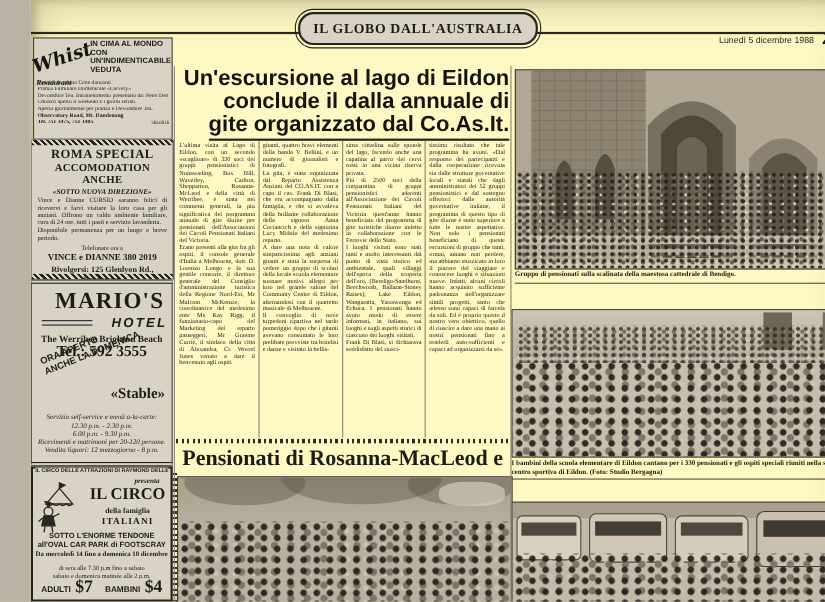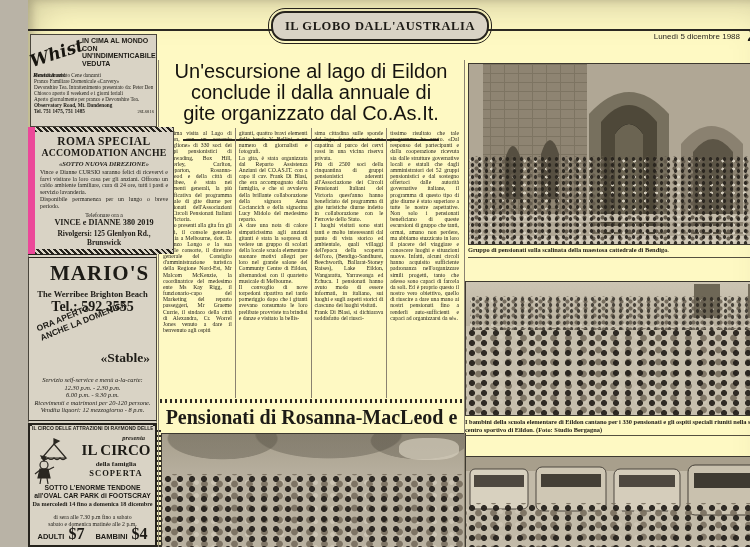--- a/index.html
+++ b/index.html
@@ -20,23 +20,23 @@
   }
   .masthead span{font-weight:bold;font-size:12.5px;letter-spacing:.6px;font-family:"Liberation Serif",serif;}
   .dateline{left:612px;top:32px;width:100px;font-size:8px;font-family:"Liberation Sans",sans-serif;color:#2a2620;text-align:right;}
   .pagenum{left:720px;top:27px;font-size:16px;font-weight:bold;font-style:italic;font-family:"Liberation Sans",sans-serif;}
   .kicker{
     left:268px;top:43px;width:480px;
     font-family:"Liberation Sans",sans-serif;font-weight:bold;font-size:12.5px;letter-spacing:.4px;
     border-bottom:1px solid #3a362e;padding-bottom:2px;white-space:nowrap;overflow:hidden;
   }
   
-  .headline{left:131px;top:61px;width:304px;text-align:center;
-    font-family:"Liberation Sans",sans-serif;font-weight:normal;font-size:20px;line-height:21px;color:#15130f;}
-  .headline .u{display:inline-block;border-bottom:2px solid #2a2721;padding-bottom:15px;}
+  .headline{left:131px;top:61px;width:304px;text-align:right;
+    font-family:"Liberation Sans",sans-serif;font-weight:bold;font-size:20px;line-height:21px;color:#15130f;}
+  .headline .u{display:inline-block;border-bottom:2px solid #2a2721;padding-bottom:2px;}
   
   .cols{left:132px;top:128px;width:302px;height:270px;display:flex;overflow:hidden;}
   .col{
     flex:1 1 0;padding:2px 3px 0 3px;overflow:hidden;
     font-size:5.7px;line-height:6.15px;text-align:justify;white-space:pre-line;
     font-family:"Liberation Serif",serif;color:#24211b;
   }
   .col + .col{border-left:1px solid #8a8270;}
   .ornament{left:132px;top:399px;width:303px;height:4px;
     background:repeating-linear-gradient(90deg,#2e2b24 0 2px,transparent 2px 5px);}
@@ -67,21 +67,21 @@
   .ad{background:#d9d3c5;}
   .ad1{left:2px;top:34px;width:127px;height:93px;border:1px solid #4a463c;padding:2px 3px;box-sizing:border-box;}
   .ad1 .logo{position:absolute;left:-2px;top:8px;transform:rotate(-18deg);
     font-family:"DejaVu Serif",serif;font-style:italic;font-weight:bold;font-size:17px;color:#17150f;}
   .ad1 .logosub{position:absolute;left:2px;top:36px;font-style:italic;font-weight:bold;font-size:7px;}
   .ad1 .head{margin-left:48px;width:74px;font-family:"Liberation Sans",sans-serif;font-weight:bold;font-size:7px;line-height:7.6px;}
   .ad1 .small{margin-top:2px;font-size:5.2px;line-height:5.9px;text-align:left;}
   .ad1 .small div{white-space:nowrap;overflow:hidden;}
   .ad1 .code{position:absolute;right:2px;bottom:12px;font-size:4.6px;}
   .hatch{height:5px;background:repeating-linear-gradient(45deg,#26231d 0 2px,transparent 2px 4px);}
-  .ad2{left:0px;top:127px;width:146px;height:127px;box-sizing:border-box;border-left:7px solid #ec4899;border-right:1px solid #4a463c;}
+  .ad2{left:0px;top:127px;width:130px;height:127px;box-sizing:border-box;border-left:1px solid #ec4899;border-right:1px solid #4a463c;}
   .ad2 .inner{padding:3px 5px;}
   .ad2 .t1{text-align:center;font-weight:bold;font-size:11.5px;letter-spacing:.4px;}
   .ad2 .t2{text-align:center;font-weight:bold;font-size:9.8px;letter-spacing:.2px;}
   .ad2 .t3{text-align:center;font-weight:bold;font-style:italic;font-size:6.6px;margin:2px 0;}
   .ad2 .body{font-size:5.9px;line-height:6.7px;text-align:justify;white-space:pre-line;}
   .ad2 .call{text-align:center;font-size:5.8px;margin-top:3px;}
   .ad2 .phone{text-align:center;font-weight:bold;font-size:8.2px;}
   .ad2 .addr{text-align:center;font-weight:bold;font-size:7.4px;margin-top:2px;}
   .ad3{left:0px;top:254px;width:129px;height:170px;box-sizing:border-box;
        border-top:4px double #26231d;border-bottom:4px double #26231d;border-left:1px solid #4a463c;border-right:1px solid #4a463c;padding:3px 4px;}
@@ -246,20 +246,24 @@
     </div>
     <div class="hatch" style="position:absolute;left:0;right:0;bottom:0;"></div>
   </div>
 
   <div class="abs ad ad3">
     <div class="trow">
       <div class="bar"></div>
       <div class="mario">MARIO'S</div>
       <div class="bar"></div>
     </div>
+    <div class="trow" style="justify-content:flex-end;">
+      <div class="bar" style="max-width:46px;"></div>
+      <div class="hotel">HOTEL</div>
+    </div>
     <div class="addr">The Werribee Brighton Beach</div>
     <div class="tel">Tel.: 592 3555</div>
     <div class="diag">
       <div>ORA APERTO</div>
       <div>ANCHE LA DOMENICA</div>
     </div>
     <div class="stable">«Stable»</div>
     <div class="list">
       <div>Servizio self-service e menù a-la-carte:</div>
       <div>12.30 p.m. - 2.30 p.m.</div>
@@ -279,21 +283,21 @@
         <circle cx="12" cy="31" r="4" fill="#d9d3c5"></circle>
         <path d="M12 27 l-3 -5 l5 1 z" fill="#2a2721"></path>
         <path d="M8 35 h8 l2 9 h-12 z" fill="#2a2721"></path>
         <path d="M9 44 l-1 6 M15 44 l1 6"></path>
         <path d="M16 36 l6 -3 M8 36 l-5 4"></path>
       </g>
     </svg>
     <div class="presenta">presenta</div>
     <div class="circo">IL CIRCO</div>
     <div class="fam1">della famiglia</div>
-    <div class="fam2">SCOPERTA</div>
+    <div class="fam2">ITALIANI</div>
     <div class="ven">
       <div>SOTTO L'ENORME TENDONE</div>
       <div>all'OVAL CAR PARK di FOOTSCRAY</div>
     </div>
     <div class="dates">Da mercoledì 14 fino a domenica 18 dicembre</div>
     <div class="times">
       <div>di sera alle 7.30 p.m fino a sabato</div>
       <div>sabato e domenica matinée alle 2 p.m.</div>
     </div>
     <div class="prices">

